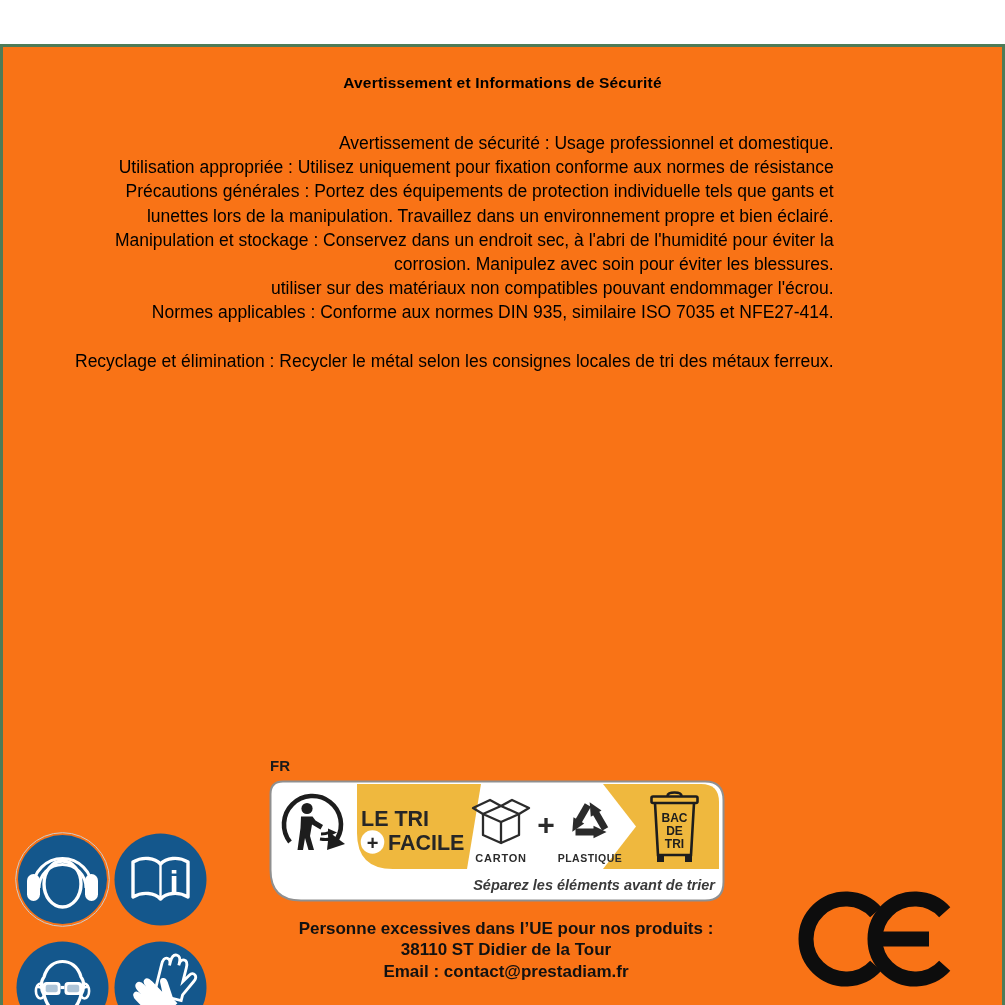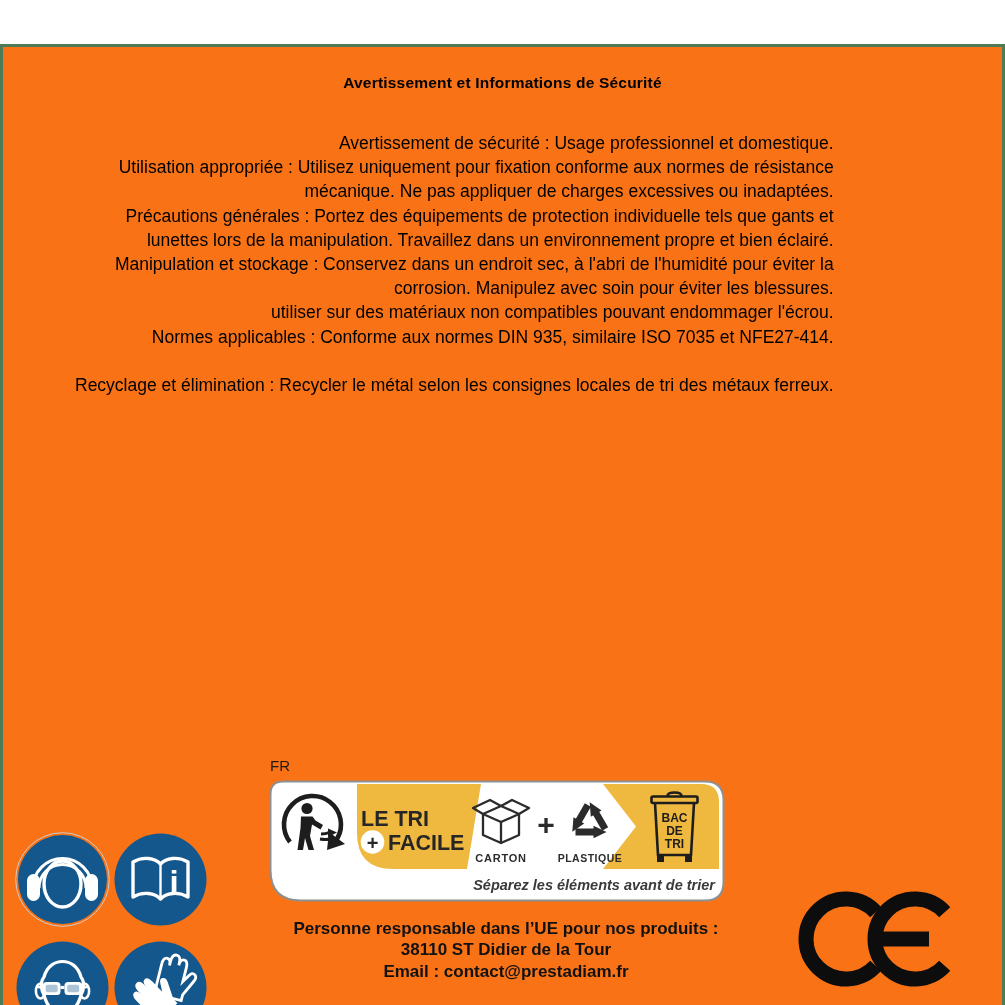--- a/index.html
+++ b/index.html
@@ -5,39 +5,38 @@
   html,body{margin:0;padding:0;background:#fff;}
   .page{position:relative;width:1005px;height:1005px;box-sizing:border-box;
         border:3px solid #4e7b57;background:#f97316;overflow:hidden;
         font-family:"Liberation Sans",sans-serif;color:#000;margin-top:44px;}
   .title{position:absolute;top:27px;left:0;right:0;text-align:center;
          font-size:15.5px;font-weight:bold;letter-spacing:.2px;}
   .body-text{position:absolute;left:72px;top:84px;font-size:17.5px;
              line-height:24.2px;white-space:nowrap;}
   .body-text .line{min-height:24.2px;text-align:right;}
   .sicon{position:absolute;}
-  .fr-label{position:absolute;left:267px;top:710px;font-size:15px;font-weight:normal;color:#1a1a1a;}
+  .fr-label{position:absolute;left:267px;top:710px;font-size:15px;font-weight:bold;color:#1a1a1a;}
   .infotri{position:absolute;left:266px;top:733px;}
   .address{position:absolute;left:266px;top:871px;width:474px;text-align:center;
            font-size:17px;font-weight:bold;line-height:21.3px;color:#111;}
   .ce{position:absolute;left:795px;top:842px;}
   svg text{font-family:"Liberation Sans",sans-serif;}
 </style>
 </head>
 <body>
 
 <div class="page">
 
   <div class="title">Avertissement et Informations de Sécurité</div>
 
   <div class="body-text">
 
   <div class="line">Avertissement de sécurité : Usage professionnel et domestique.</div>
       <div class="line">Utilisation appropriée : Utilisez uniquement pour fixation conforme aux normes de résistance</div>
-      <div class="line">mécanique. Ne pas appliquer de charges excessives ou inadaptées.</div>
       <div class="line">Précautions générales : Portez des équipements de protection individuelle tels que gants et</div>
       <div class="line">lunettes lors de la manipulation. Travaillez dans un environnement propre et bien éclairé.</div>
       <div class="line">Manipulation et stockage : Conservez dans un endroit sec, à l'abri de l'humidité pour éviter la</div>
       <div class="line">corrosion. Manipulez avec soin pour éviter les blessures.</div>
       <div class="line">utiliser sur des matériaux non compatibles pouvant endommager l'écrou.</div>
       <div class="line">Normes applicables : Conforme aux normes DIN 935, similaire ISO 7035 et NFE27-414.</div>
       <div class="line">&nbsp;</div>
       <div class="line">Recyclage et élimination : Recycler le métal selon les consignes locales de tri des métaux ferreux.</div>
     </div>
 
@@ -137,21 +136,21 @@
     </g>
     <text x="405.5" y="42" font-size="12" font-weight="bold" fill="#1d1d1d" text-anchor="middle">BAC</text>
     <text x="405.5" y="55" font-size="12" font-weight="bold" fill="#1d1d1d" text-anchor="middle">DE</text>
     <text x="405.5" y="68" font-size="12" font-weight="bold" fill="#1d1d1d" text-anchor="middle">TRI</text>
 
     <text x="446" y="110" text-anchor="end" font-size="14.5" font-weight="bold" font-style="italic" fill="#3a3a3a">Séparez les éléments avant de trier</text>
   </svg>
 
   <div class="address">
 
-  <div class="addr-line">Personne responsable dans l’UE pour nos produits :</div>
+  <div class="addr-line">Personne excessives dans l’UE pour nos produits :</div>
       <div class="addr-line">38110 ST Didier de la Tour</div>
       <div class="addr-line">Email : contact@prestadiam.fr</div>
     </div>
 
   <svg class="ce" width="170" height="102" viewBox="0 0 170 102">
     <path d="M 77.7,23.2 A 40,40 0 1 0 77.7,76.8" fill="none" stroke="#0d0d0d" stroke-width="15"></path>
     <path d="M 146.7,23.2 A 40,40 0 1 0 146.7,76.8" fill="none" stroke="#0d0d0d" stroke-width="15"></path>
     <path d="M 84,50 L 131,50" stroke="#0d0d0d" stroke-width="15"></path>
   </svg>
 

